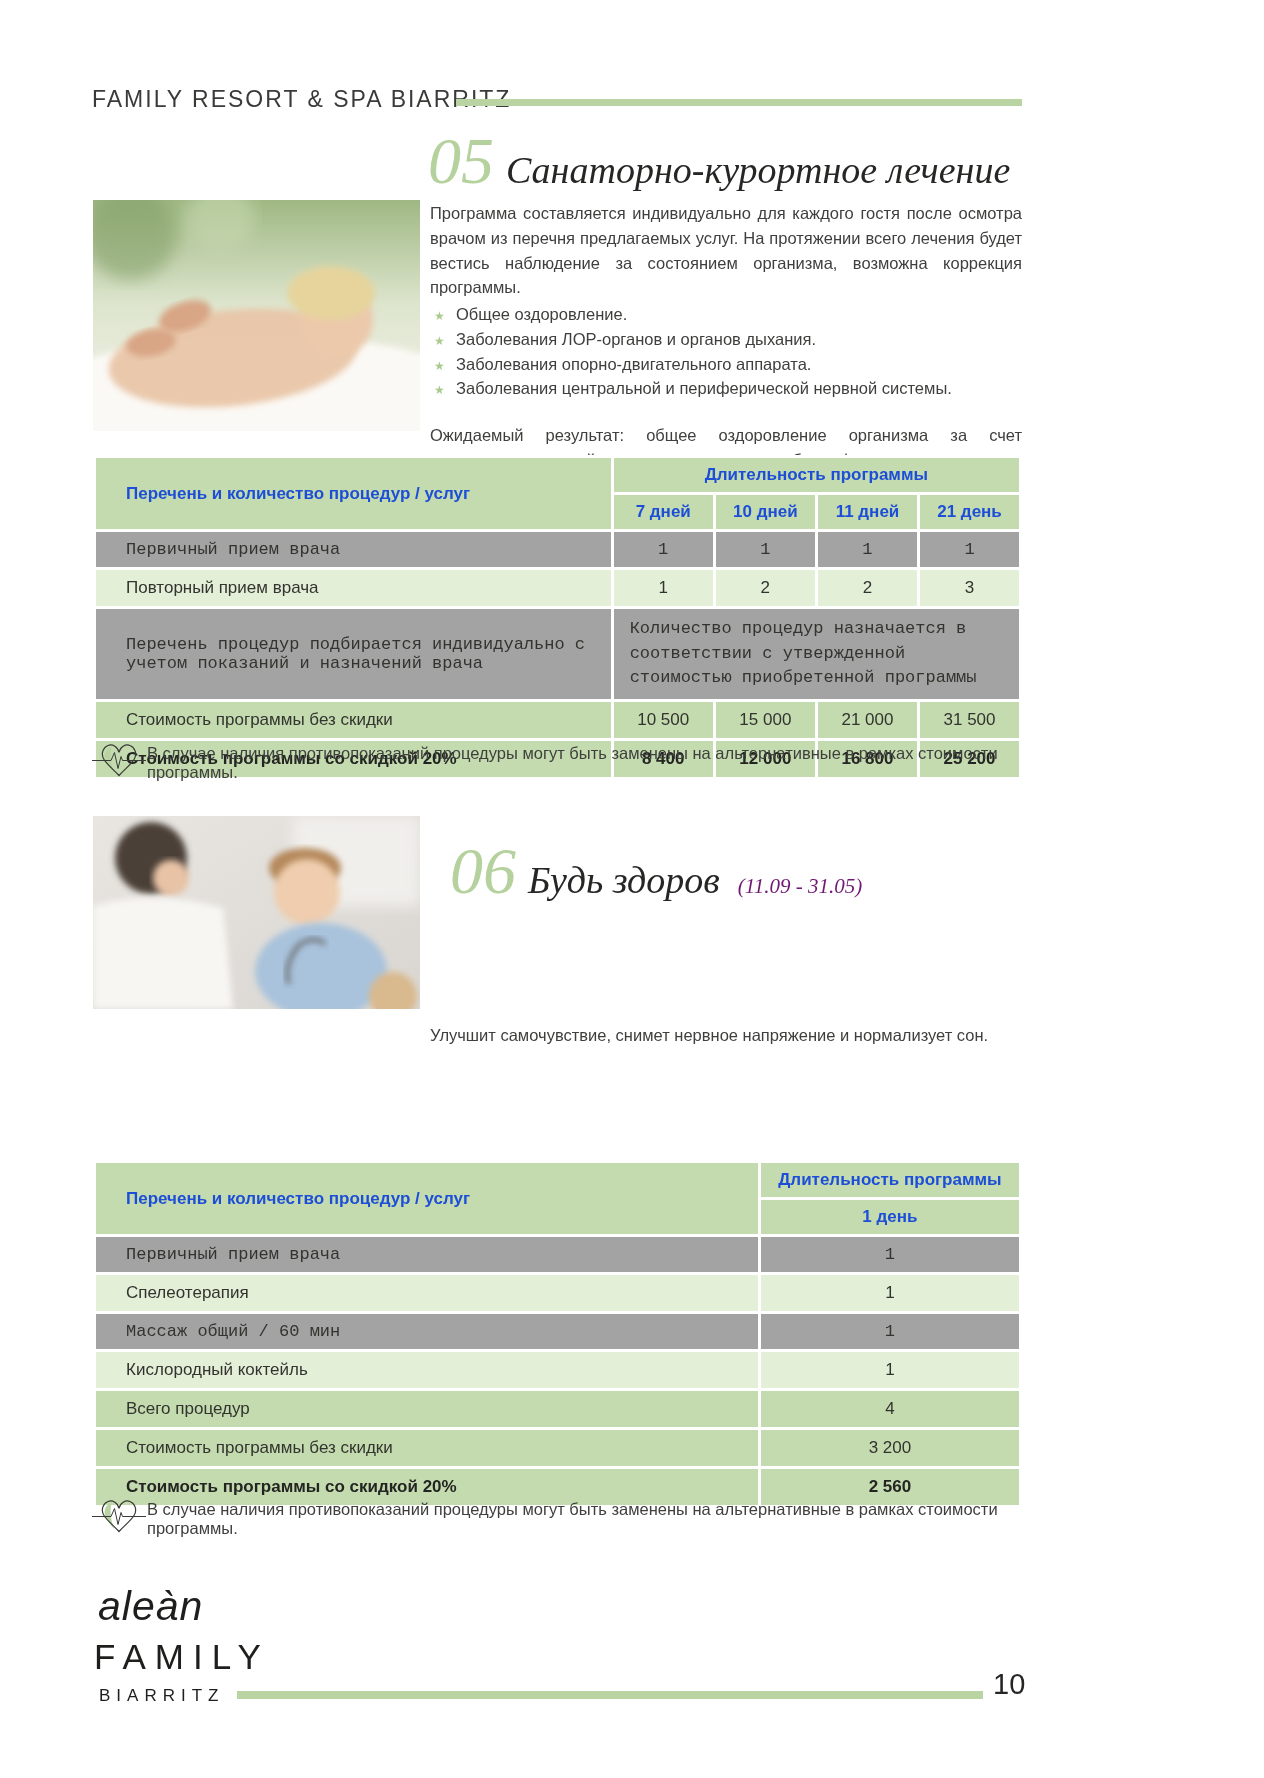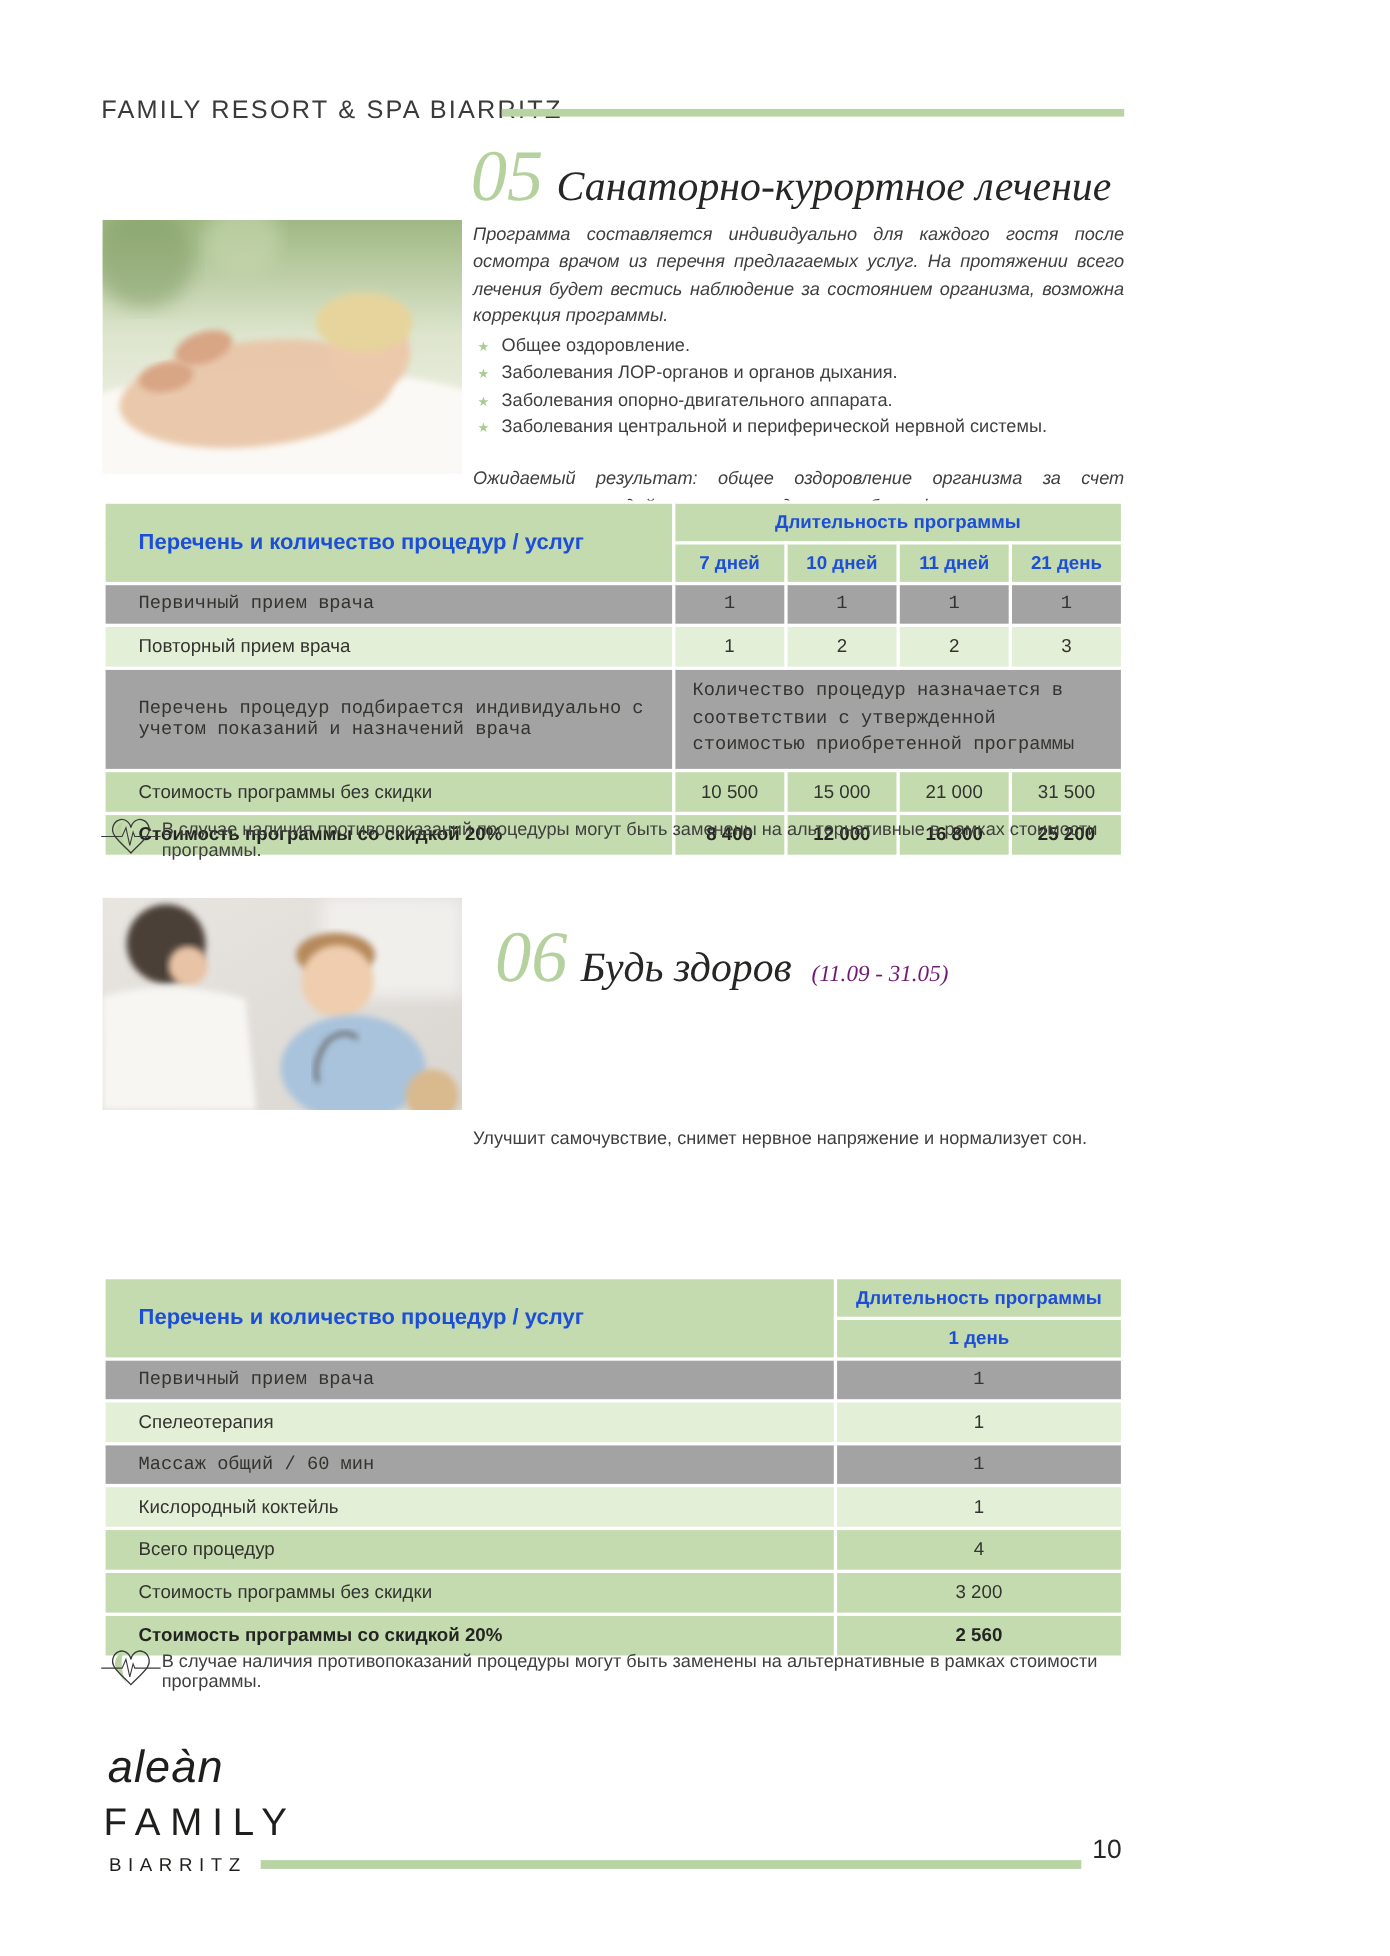--- a/index.html
+++ b/index.html
@@ -22,35 +22,35 @@
 
   
   .photo{position:absolute;overflow:hidden;}
   .photo1{left:93px;top:200px;width:327px;height:231px;}
   .photo2{left:93px;top:816px;width:327px;height:193px;}
   .photo svg{display:block;}
 
   
   .sec05-text{position:absolute;left:430px;top:201px;width:592px;font-size:16.5px;line-height:1.5;color:#3f3f3e;}
   .sec05-text p{margin:0;}
-  .para-justify{text-align:justify;font-style:italic;}
+  .para-justify{text-align:justify;}
   .profiles-heading{margin-top:22px !important;}
   ul.profiles{list-style:none;margin:2px 0 0 0;padding:0;}
   ul.profiles li{display:flex;align-items:baseline;}
   ul.profiles .star{width:22px;color:#a9cb90;font-size:12px;flex:0 0 22px;padding-left:4px;}
   .expected{margin-top:22px !important;}
 
   .sec06-subtitle{position:absolute;left:430px;top:1026px;width:592px;font-size:16.5px;color:#3f3f3e;}
 
   
   table.ptable{position:absolute;left:93px;width:929px;border-collapse:collapse;
                font-size:17px;color:#33332f;}
   table.ptable th,table.ptable td{border:3px solid #ffffff;}
   table.ptable th{background:#c3dbae;font-weight:700;padding:7px 6px;color:#1d4ed8;}
-  table.ptable th.h-label{text-align:left;padding-left:30px;font-size:20px;}
+  table.ptable th.h-label{text-align:left;padding-left:30px;font-size:17px;}
   table.ptable td{padding:8px 6px;}
   table.ptable td.label{text-align:left;padding-left:30px;}
   table.ptable td.val{text-align:center;}
   table.ptable td.span-text{text-align:left;padding-left:16px;line-height:1.45;}
   tr.cream td{background:#a3a3a3;font-family:Liberation Mono, monospace;}
   tr.light td{background:#e4efd7;}
   tr.price td{background:#c3dbae;}
   tr.bold td{font-weight:700;color:#242422;}
   .table1{top:455px;}
   .table2{top:1160px;}
@@ -60,21 +60,21 @@
   .note1{top:731px;}
   .note2{top:1487px;}
   .note .note-icon{flex:0 0 56px;}
   .note .note-text{font-size:16.5px;color:#3f3f3e;}
 
   
   .logo-alean{position:absolute;left:98px;top:1583px;font-size:41px;color:#1e1e1c;letter-spacing:1px;font-style:italic;}
   .logo-family{position:absolute;left:94px;top:1637px;font-size:35px;font-weight:500;letter-spacing:9px;color:#1e1e1c;}
   .logo-biarritz{position:absolute;left:99px;top:1686px;font-size:17px;letter-spacing:6px;color:#1e1e1c;}
   .footer-line{position:absolute;left:237px;top:1691px;width:746px;height:8px;background:#b9d3a3;}
-  .page-number{position:absolute;left:993px;top:1668px;font-size:24px;color:#262625;}
+  .page-number{position:absolute;left:993px;top:1668px;font-size:29px;color:#262625;}
 </style>
 </head>
 <body>
 
 <div class="page">
 
   <div class="brand-title">FAMILY RESORT &amp; SPA BIARRITZ</div>
   <div class="brand-line"></div>
 
   <div class="sec-title t05">

